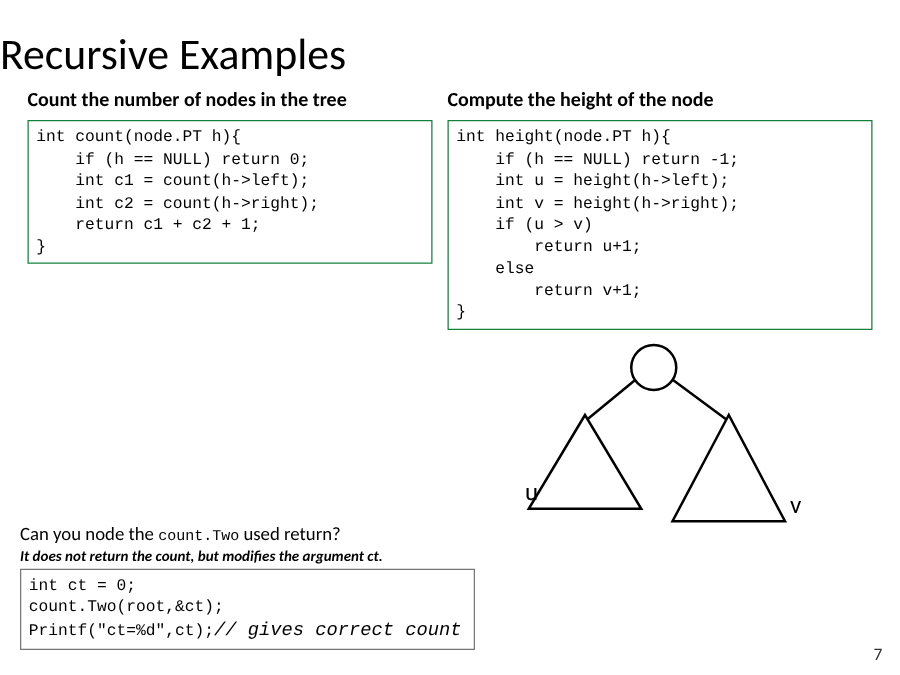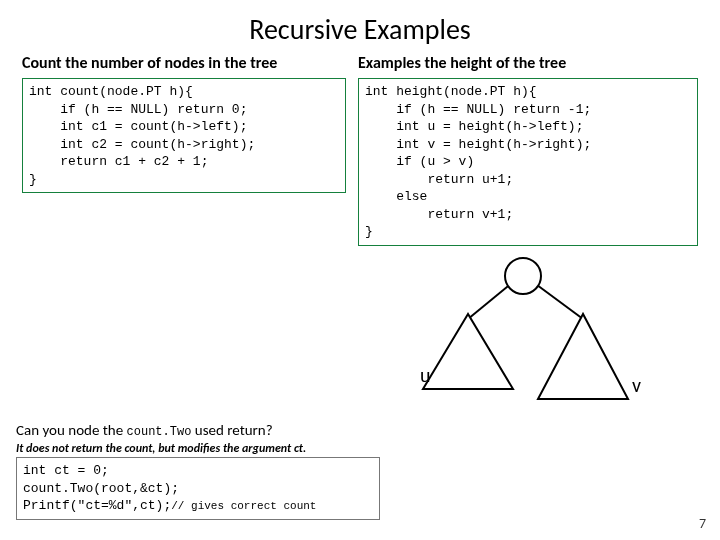--- a/index.html
+++ b/index.html
@@ -1,24 +1,24 @@
 <!DOCTYPE html>
 <html><head>
 <meta charset="utf-8">
 <style>
   * { box-sizing: border-box; margin: 0; padding: 0; }
   html, body { width: 720px; height: 540px; background: #fff; font-family: Calibri, Arial, sans-serif; color: #000; overflow: hidden; }
   .slide { width: 720px; height: 540px; position: relative; }
-  .title { font-size: 28px; text-align: center; padding-top: 12px; font-weight: 400; }
+  .title { font-size: 35px; padding-top: 23px; font-weight: 400; }
   .columns { display: flex; flex-direction: row; padding: 0 16px; margin-top: 6px; }
   .col { flex: 1; padding: 0 6px; }
   .subhead { font-size: 16px; font-weight: 700; margin-bottom: 6px; }
   .codebox { border: 1px solid #15803d; padding: 4px 6px; font-family: "Courier New", Courier, monospace; font-size: 13px; line-height: 1.35; white-space: pre; }
   .codebox2 { border: 1px solid #777; padding: 4px 6px; font-family: "Courier New", Courier, monospace; font-size: 13px; line-height: 1.35; white-space: pre; margin-top: 2px; }
-  .small { font-family: "Courier New", Courier, monospace; font-size: 11px; }
+  .small { font-family: "Courier New", Courier, monospace; font-size: 15px; font-style: italic; }
   .question { font-size: 15px; margin-top: 8px; }
   .question .mono { font-family: "Courier New", Courier, monospace; font-size: 12px; }
   .note { font-size: 12px; font-weight: 700; margin-top: 2px; font-style: italic; }
   .pagenum { position: absolute; bottom: 8px; right: 14px; font-size: 14px; color: #333; }
   
   .tree-wrap { position: relative; width: 100%; height: 150px; margin-top: 8px; }
   svg { display: block; }
   .tri { fill: #fff; stroke: #000; stroke-width: 2; }
   .circ { fill: #fff; stroke: #000; stroke-width: 2; }
   .edge { stroke: #000; stroke-width: 2; }
@@ -39,21 +39,21 @@
       <div class="codebox">int count(node.PT h){
     if (h == NULL) return 0;
     int c1 = count(h-&gt;left);
     int c2 = count(h-&gt;right);
     return c1 + c2 + 1;
 }</div>
 
     </div>
 
     <div class="col">
-      <div class="subhead">Examples the height of the tree</div>
+      <div class="subhead">Compute the height of the node</div>
       <div class="codebox">int height(node.PT h){
     if (h == NULL) return -1;
     int u = height(h-&gt;left);
     int v = height(h-&gt;right);
     if (u &gt; v)
         return u+1;
     else
         return v+1;
 }</div>
 

